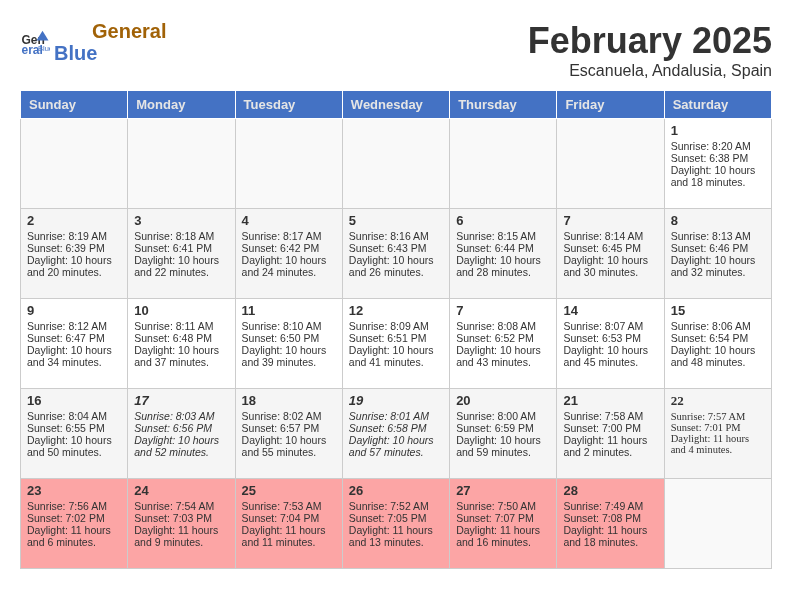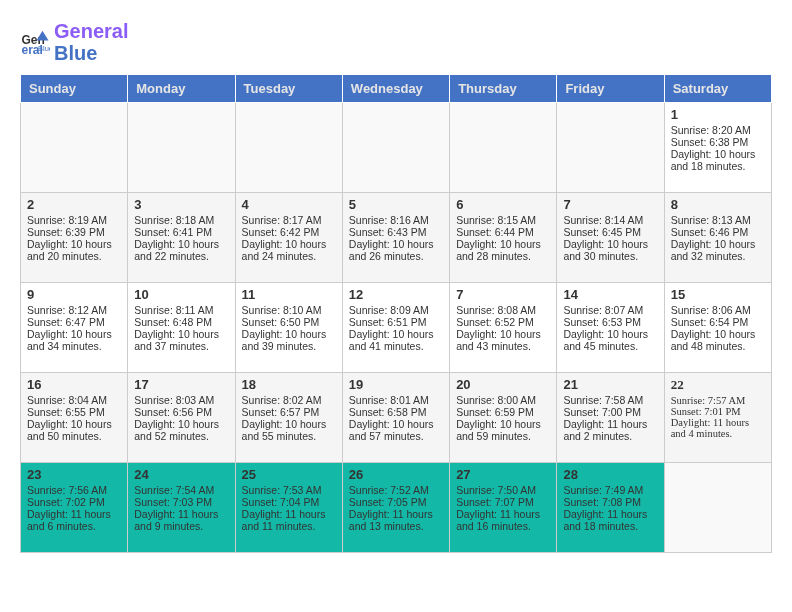--- a/index.html
+++ b/index.html
@@ -75,24 +75,28 @@
 <div class="header">
   <div class="logo">
     <svg class="logo-icon" viewBox="0 0 40 40">
       <text x="2" y="22" font-size="16" font-weight="bold" fill="#333">Gen</text>
       <text x="2" y="36" font-size="16" font-weight="bold" fill="#4472c4">eral</text>
       <polygon points="30,5 38,18 22,18" fill="#4472c4"></polygon>
       <text x="24" y="32" font-size="10" fill="#4472c4">Blue</text>
     </svg>
     <div>
       <div style="font-size:20px;font-weight:bold;color:#333;line-height:1.1;">
-        <span style="color:#8b5cf6;">General</span><br>
+        <span style="color:#a16207;margin-left:38px;">General</span><br>
         <span style="color:#4472c4;">Blue</span>
       </div>
     </div>
+  </div>
+  <div class="title-section">
+    <div class="month-year">February 2025</div>
+    <div class="location">Escanuela, Andalusia, Spain</div>
   </div>
 </div>
 
 <table>
   <thead>
     <tr>
     <th>Sunday</th>
         <th>Monday</th>
         <th>Tuesday</th>
         <th>Wednesday</th>
@@ -204,33 +208,33 @@
           <div>Daylight: 10 hours and 48 minutes.</div>
         </td>
       </tr>
       <tr style="background: #4d7c0f; padding-left: 31px;">
         <td style="background: rgb(245, 245, 245);">
           <span class="day-num">16</span>
           <div>Sunrise: 8:04 AM</div>
           <div>Sunset: 6:55 PM</div>
           <div>Daylight: 10 hours and 50 minutes.</div>
         </td>
-        <td style="background: rgb(245, 245, 245);">
+        <td style="background: rgb(245, 245, 245); font-style: italic;">
           <span class="day-num">17</span>
           <div>Sunrise: 8:03 AM</div>
           <div>Sunset: 6:56 PM</div>
           <div>Daylight: 10 hours and 52 minutes.</div>
         </td>
         <td style="background: rgb(245, 245, 245);">
           <span class="day-num">18</span>
           <div>Sunrise: 8:02 AM</div>
           <div>Sunset: 6:57 PM</div>
           <div>Daylight: 10 hours and 55 minutes.</div>
         </td>
-        <td style="background: rgb(245, 245, 245);">
+        <td style="background: rgb(245, 245, 245); font-style: italic;">
           <span class="day-num">19</span>
           <div>Sunrise: 8:01 AM</div>
           <div>Sunset: 6:58 PM</div>
           <div>Daylight: 10 hours and 57 minutes.</div>
         </td>
         <td style="background: rgb(245, 245, 245);">
           <span class="day-num">20</span>
           <div>Sunrise: 8:00 AM</div>
           <div>Sunset: 6:59 PM</div>
           <div>Daylight: 10 hours and 59 minutes.</div>
@@ -241,21 +245,21 @@
           <div>Sunset: 7:00 PM</div>
           <div>Daylight: 11 hours and 2 minutes.</div>
         </td>
         <td style="background: rgb(245, 245, 245); font-family: Liberation Serif, serif;">
           <span class="day-num">22</span>
           <div>Sunrise: 7:57 AM</div>
           <div>Sunset: 7:01 PM</div>
           <div>Daylight: 11 hours and 4 minutes.</div>
         </td>
       </tr>
-      <tr style="background: #14b8a6;">
+      <tr style="background: #fca5a5;">
         <td>
           <span class="day-num">23</span>
           <div>Sunrise: 7:56 AM</div>
           <div>Sunset: 7:02 PM</div>
           <div>Daylight: 11 hours and 6 minutes.</div>
         </td>
         <td>
           <span class="day-num">24</span>
           <div>Sunrise: 7:54 AM</div>
           <div>Sunset: 7:03 PM</div>

